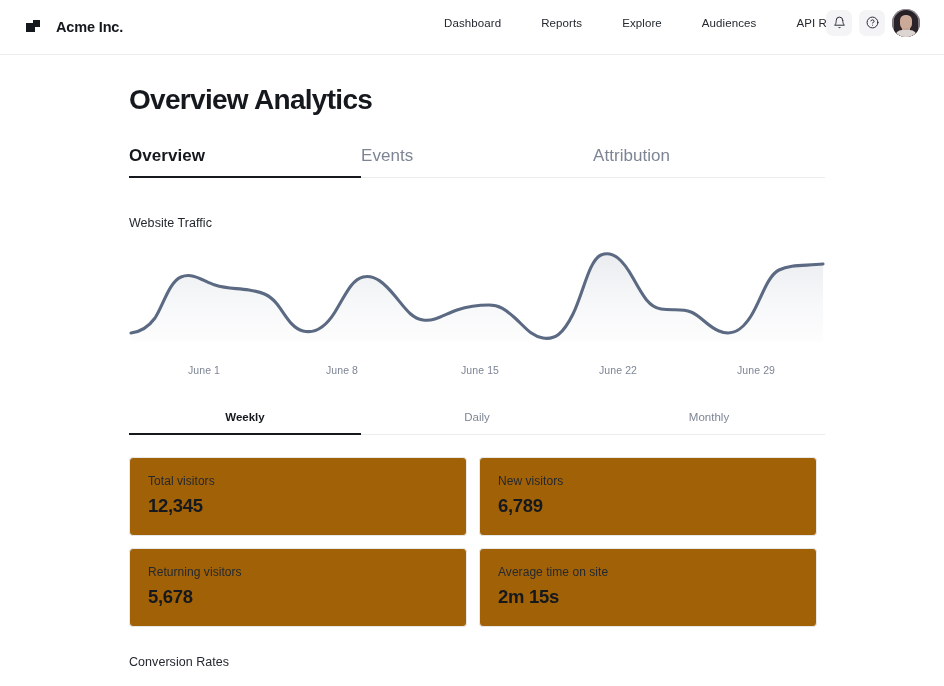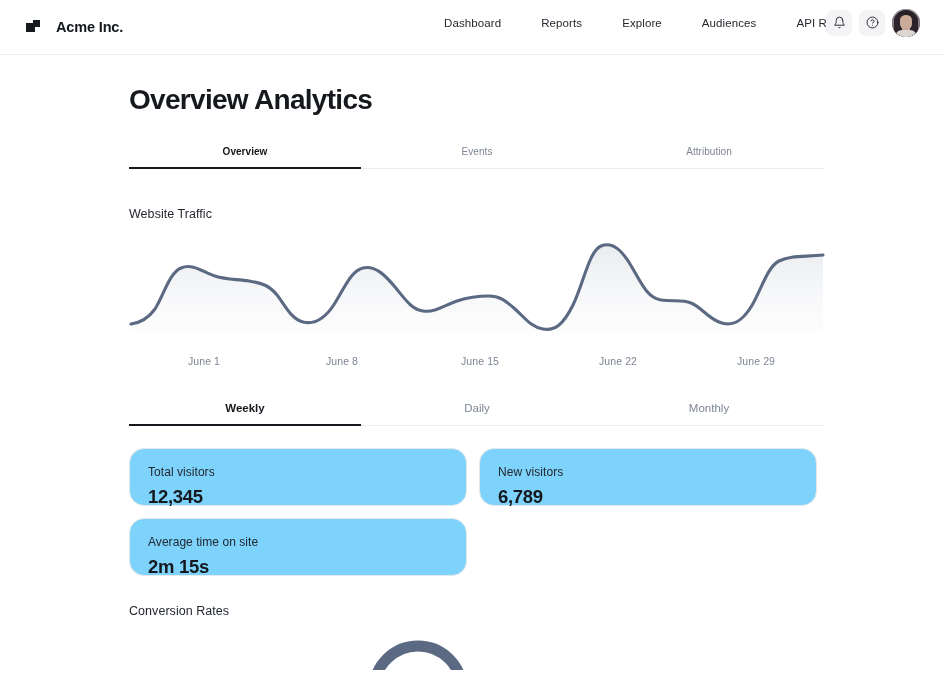--- a/index.html
+++ b/index.html
@@ -128,22 +128,21 @@
   }
 
   
   .tabs {
     display: flex;
     margin-top: 20px;
     border-bottom: 1px solid #ececee;
   }
   .tab {
     flex: 1 1 0;
-    text-align: center;
-    font-size: 10px;
+    font-size: 17px;
     color: #7d8594;
     padding: 9px 0 11px 0;
     position: relative;
     letter-spacing: 0.05px;
   }
   .tab.active {
     color: #15181d;
     font-weight: 700;
   }
   .tab.active::after {
@@ -211,24 +210,24 @@
 
   
   .cards {
     display: flex;
     flex-wrap: wrap;
     gap: 12px;
     margin-top: 22px;
   }
   .card {
     width: 338px;
-    height: 58px;
+    height: 79px;
     border: 1px solid #e7e8ea;
-    border-radius: 15px;
-    background: #7dd3fc;
+    border-radius: 4px;
+    background: #a16207;
     padding: 16px 18px 0 18px;
   }
   .card-label {
     font-size: 12px;
     color: #24282f;
     letter-spacing: 0.05px;
   }
   .card-value {
     font-size: 18.5px;
     font-weight: 700;
@@ -401,20 +400,24 @@
     <div class="cards">
       <div class="card">
         <div class="card-label">Total visitors</div>
         <div class="card-value">12,345</div>
       </div>
       <div class="card">
         <div class="card-label">New visitors</div>
         <div class="card-value">6,789</div>
       </div>
       <div class="card">
+        <div class="card-label">Returning visitors</div>
+        <div class="card-value">5,678</div>
+      </div>
+      <div class="card">
         <div class="card-label">Average time on site</div>
         <div class="card-value">2m 15s</div>
       </div>
     </div>
 
     <div class="conv-label">Conversion Rates</div>
     <div class="donut-wrap">
       <svg width="120" height="120" viewBox="0 0 120 120">
         <circle cx="60" cy="60" r="44" fill="none" stroke="#5b6a82" stroke-width="11"></circle>
       </svg>

